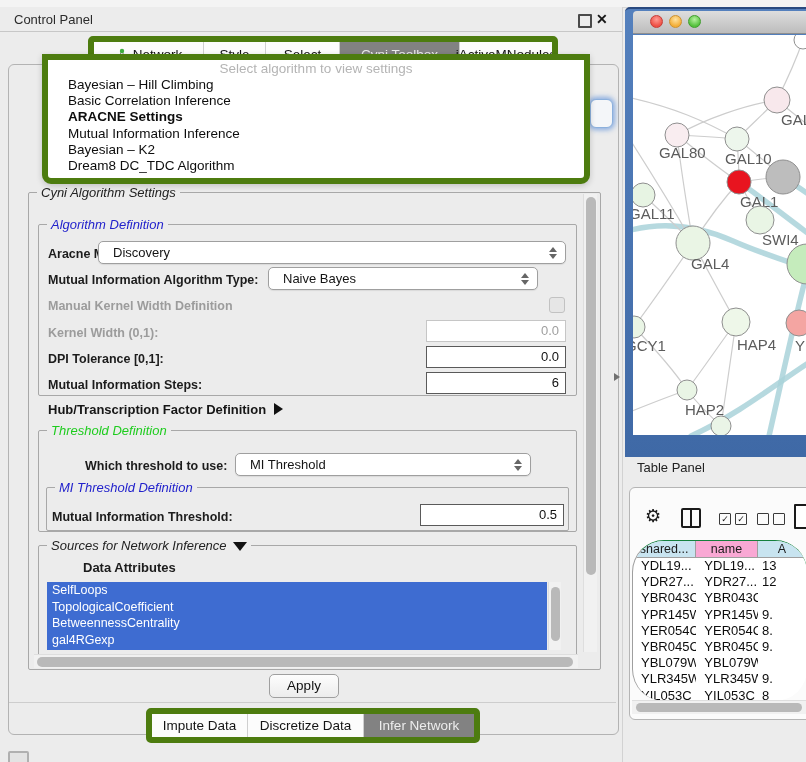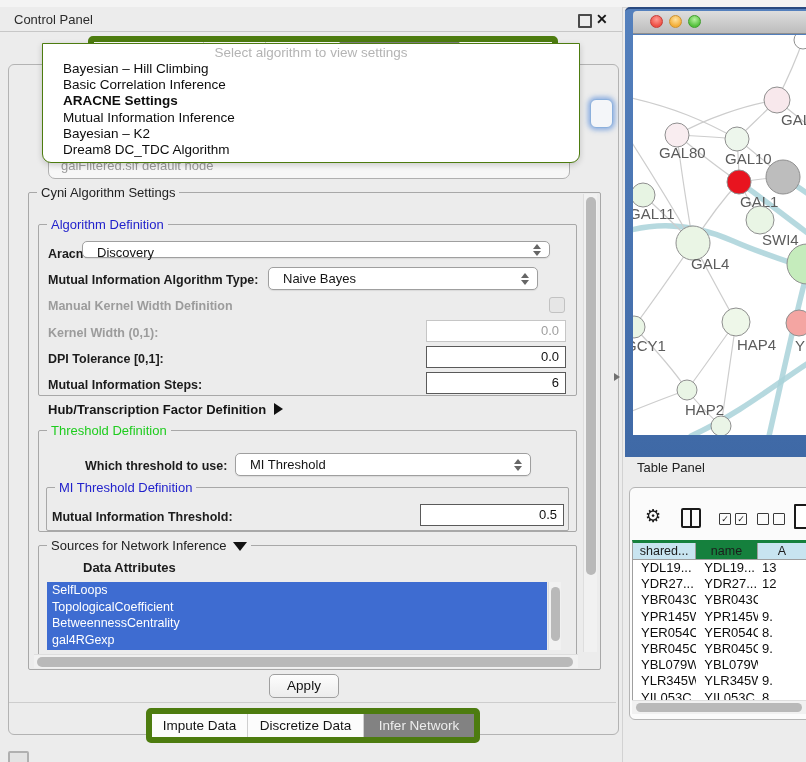--- a/index.html
+++ b/index.html
@@ -38,21 +38,21 @@
   .apply-sep{left:9px;top:695px;width:607px;height:0;border-top:1px solid #cdcdcd;}
 
   
   .hidden-combo{left:48px;top:143px;width:522px;height:29px;border:1px solid #b0b0b0;border-radius:7px;
                 background:#f7f7f7;font-size:13px;color:#9a9a9a;line-height:29px;padding-left:12px;box-sizing:border-box;overflow:hidden;}
   .focus-frag{left:590px;top:92px;width:21px;height:27px;border:1px solid #8cb0dc;border-radius:6px;background:#f4f6f9;
               box-shadow:0 0 5px 2px rgba(96,146,219,.7);}
 
   
   .group{position:absolute;border:1px solid #a8a8a8;border-radius:2px;}
-  .group-label{position:absolute;top:-8px;left:8px;background:#ececec;padding:0 4px;font-size:13px;white-space:nowrap;}
+  .group-label{position:absolute;top:-8px;left:8px;background:#ececec;padding:0 4px;font-size:13px;white-space:nowrap;font-style:italic;}
   .lbl-blue{color:#2222cc;}
   .lbl-green{color:#1ecc1e;}
   .lbl-dark{color:#222;}
 
   .form-label{position:absolute;font-size:12.5px;font-weight:bold;color:#1c1c1c;white-space:nowrap;}
   .form-label.dis{color:#9c9c9c;}
 
   .combo{position:absolute;background:#fff;border:1px solid #9f9f9f;border-radius:5px;font-size:13px;color:#141414;
          line-height:22px;padding-left:14px;box-sizing:border-box;box-shadow:0 1px 1px rgba(0,0,0,.08);}
   .spin{position:absolute;right:7px;top:50%;margin-top:-7px;width:9px;height:14px;}
@@ -80,21 +80,21 @@
   .sb-h{position:absolute;background:#f1f1f1;border-top:1px solid #dedede;}
   .thumb{position:absolute;background:#b9b9b9;border-radius:5px;}
 
   .apply-btn{left:269px;top:667px;width:68px;height:22px;border:1px solid #9f9f9f;border-radius:5px;
              background:linear-gradient(#fdfdfd,#ececec);font-size:13.5px;text-align:center;line-height:21px;color:#111;}
 
   .resize-handle{left:614px;top:366px;width:0;height:0;border-top:4px solid transparent;border-bottom:4px solid transparent;border-left:6px solid #707070;}
   .bl-icon{left:8px;top:744px;width:17px;height:14px;border:2px solid #b0b0b0;background:#e3e3e3;border-radius:2px;}
 
   
-  .dropdown{left:42px;top:36px;width:536px;height:118px;background:#fff;border:1px solid #4d7c0f;
+  .dropdown{left:42px;top:47px;width:536px;height:118px;background:#fff;border:6px solid #4d7c0f;
             border-radius:0 0 9px 9px;box-shadow:0 2px 6px rgba(0,0,0,.18);z-index:50;overflow:hidden;}
   .dd-placeholder{height:17px;line-height:17px;text-align:center;color:#b4b4b4;font-size:13.5px;}
   .dd-item{height:16.2px;line-height:16.2px;padding-left:20px;font-size:13.5px;color:#0d0d0d;white-space:nowrap;}
   .dd-item.sel{font-weight:bold;}
 
   
   .net-frame{left:625px;top:7px;width:181px;height:448px;background:linear-gradient(#5480bd,#3f69a6);
              border-top:2px solid #2a4a80;border-radius:5px 0 0 0;}
   .mac-titlebar{position:absolute;left:8px;top:2px;width:173px;height:22px;
                 background:linear-gradient(#dedede,#bdbdbd);border-bottom:1px solid #8f8f8f;border-radius:4px 0 0 0;}
@@ -111,25 +111,25 @@
   
   .tp-title{left:637px;top:460px;font-size:13px;color:#222;}
   .tp{left:629px;top:487px;width:190px;height:231px;background:#fbfbfb;border:1px solid #b5b5b5;border-radius:6px;}
   .gear{position:absolute;left:645px;top:505px;font-size:18px;color:#1a1a1a;line-height:22px;}
   .split-icon{position:absolute;left:681px;top:508px;width:16px;height:16px;border:2px solid #1a1a1a;border-radius:2px;}
   .split-icon:after{content:"";position:absolute;left:7px;top:0;width:2px;height:16px;background:#1a1a1a;}
   .cb-pair{position:absolute;top:513px;display:flex;gap:4px;}
   .cb{width:10px;height:10px;border:1.5px solid #3a3a3a;border-radius:1px;font-size:9px;line-height:10px;text-align:center;color:#1a1a1a;}
   .doc-icon{position:absolute;left:794px;top:504px;width:16px;height:21px;border:2px solid #1a1a1a;border-radius:1px;background:#fff;}
 
-  .tbl{position:absolute;left:632px;top:540px;width:174px;height:160px;border-left:1px solid #9f9f9f;border-top:3px solid #15803d;overflow:hidden;background:#fff;}
+  .tbl{position:absolute;left:632px;top:540px;width:174px;height:160px;border-left:1px solid #9f9f9f;border-top:1px solid #15803d;overflow:hidden;background:#fff;border-radius:32px;}
   .tbl-head{display:flex;height:17px;border-bottom:1px solid #9f9f9f;box-sizing:border-box;}
   .th{font-size:12.5px;color:#1c1c1c;text-align:center;line-height:16px;border-right:1px solid #9f9f9f;box-sizing:border-box;overflow:hidden;white-space:nowrap;}
   .th.hl{background:#c8e4f0;}
-  .th.plain{background:#15803d;}
+  .th.plain{background:#f9a8d4;}
   .t-row{display:flex;height:16.2px;line-height:16.2px;font-size:13px;color:#0d0d0d;}
   .t-cell{padding-left:8px;box-sizing:border-box;overflow:hidden;white-space:nowrap;}
 
   
   .netico{width:13px;height:13px;}
 </style>
 </head>
 <body>
 
 <div class="abs top-strip"></div>
@@ -174,21 +174,21 @@
   </div>
 
   <div class="group" style="left:28px;top:185px;width:571px;height:476px;">
     <span class="group-label lbl-dark">Cyni Algorithm Settings</span>
   </div>
 
   <div class="group" style="left:38px;top:217px;width:537px;height:170px;">
     <span class="group-label lbl-blue">Algorithm Definition</span>
   </div>
   <span class="form-label" style="left:48px;top:240px;">Aracne Mode:</span>
-  <div class="combo" style="left:82px;top:234px;width:468px;height:17px;">
+  <div class="combo" style="left:98px;top:234px;width:468px;height:23px;">
     <span>Discovery</span>
     <span class="spin"></span>
   </div>
   <span class="form-label" style="left:48px;top:266px;">Mutual Information Algorithm Type:</span>
   <div class="combo" style="left:268px;top:260px;width:270px;height:23px;">
     <span>Naive Bayes</span>
     <span class="spin"></span>
   </div>
   <span class="form-label dis" style="left:48px;top:292px;">Manual Kernel Width Definition</span>
   <span class="cbox" style="left:549px;top:290px;"></span>

